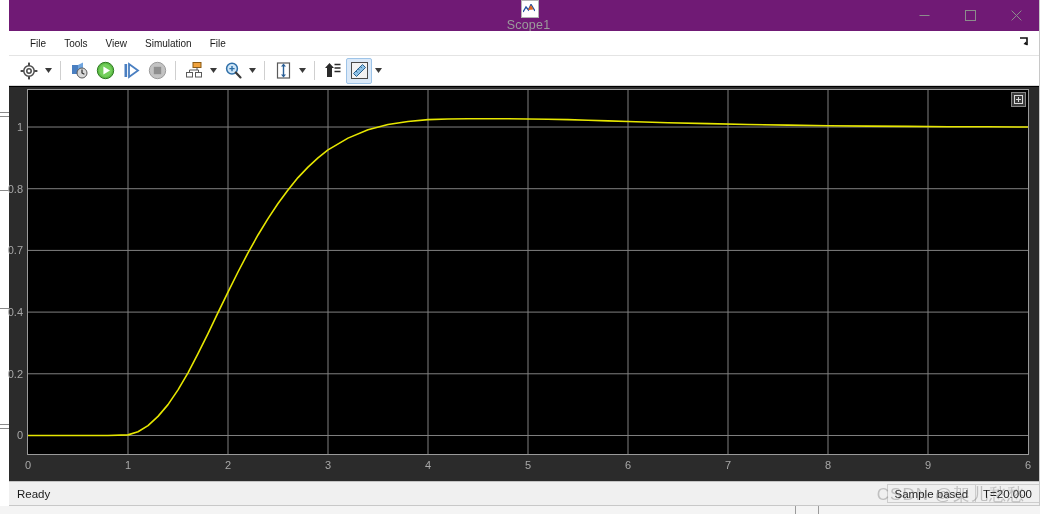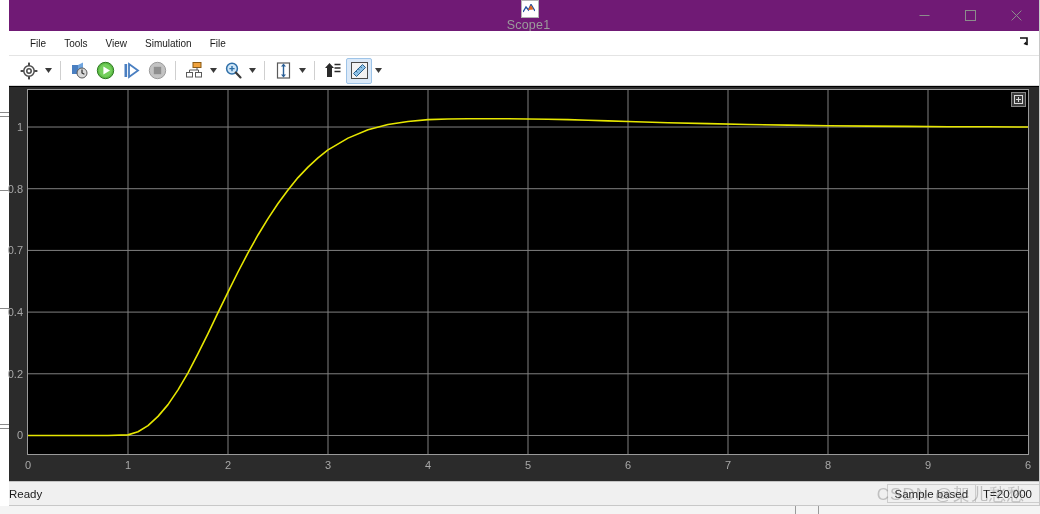--- a/index.html
+++ b/index.html
@@ -223,20 +223,21 @@
     min-height: 23px;
     background: #f0f0f0;
     border-top: 1px solid #c4c4c4;
     display: flex;
     align-items: center;
     position: relative;
   }
   .status-ready {
     font-size: 11.5px;
     color: #1a1a1a;
+    padding-left: 8px;
     flex: 1;
   }
   .status-cell {
     font-size: 11.5px;
     color: #1a1a1a;
     height: 17px;
     display: flex;
     align-items: center;
     padding: 0 7px;
     border: 1px solid #cdcdcd;

